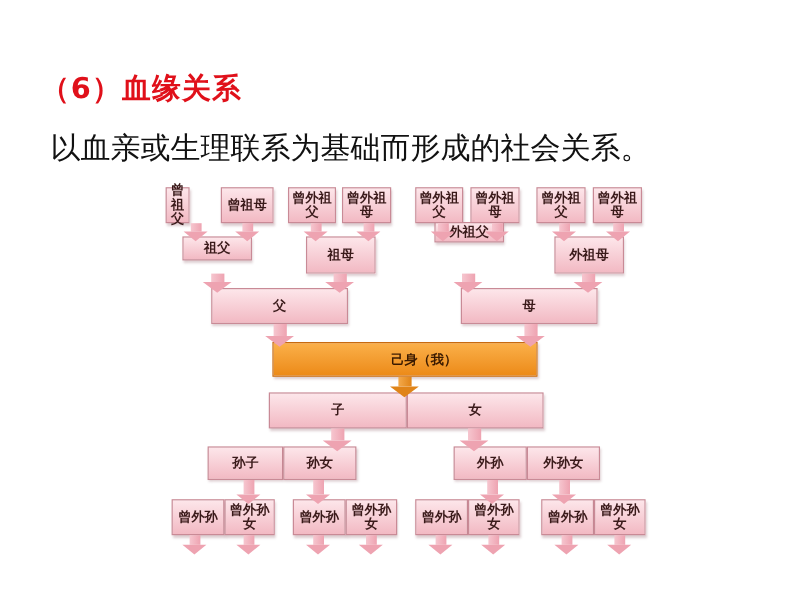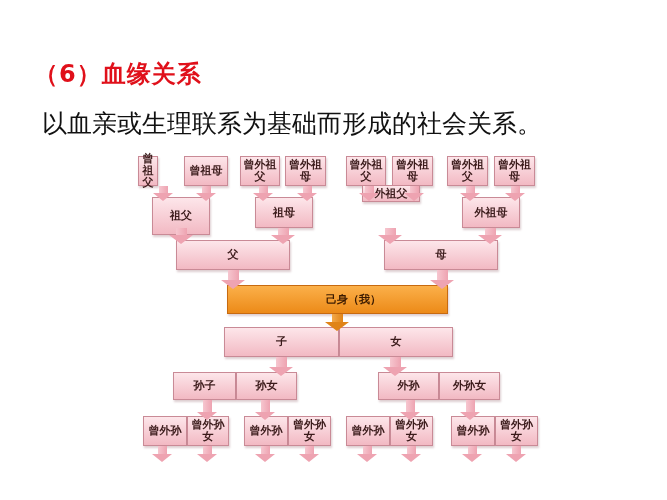--- a/index.html
+++ b/index.html
@@ -34,21 +34,21 @@
 母</div>
   <div class="box" style="left: 346px; top: 156px; width: 40px; height: 30px; white-space: pre;">曾外祖
 父</div>
   <div class="box" style="left: 392px; top: 156px; width: 41px; height: 30px; white-space: pre;">曾外祖
 母</div>
   <div class="box" style="left: 447px; top: 156px; width: 41px; height: 30px; white-space: pre;">曾外祖
 父</div>
   <div class="box" style="left: 494px; top: 156px; width: 41px; height: 30px; white-space: pre;">曾外祖
 母</div>
 
-  <div class="box" style="left:152px;top:197px;width:58px;height:38px;">祖父</div>
+  <div class="box" style="left:152px;top:197px;width:58px;height:20px;">祖父</div>
   <div class="box" style="left:255px;top:197px;width:58px;height:31px;">祖母</div>
   <div class="box" style="left:362px;top:185px;width:58px;height:17px;">外祖父</div>
   <div class="box" style="left:462px;top:197px;width:58px;height:31px;">外祖母</div>
 
   <div class="box" style="left:176px;top:240px;width:114px;height:30px;">父</div>
   <div class="box" style="left:384px;top:240px;width:114px;height:30px;">母</div>
 
   <div class="box self" style="left:227px;top:285px;width:221px;height:29px;">己身（我）</div>
 
   <div class="box" style="left:224px;top:327px;width:115px;height:30px;">子</div>

